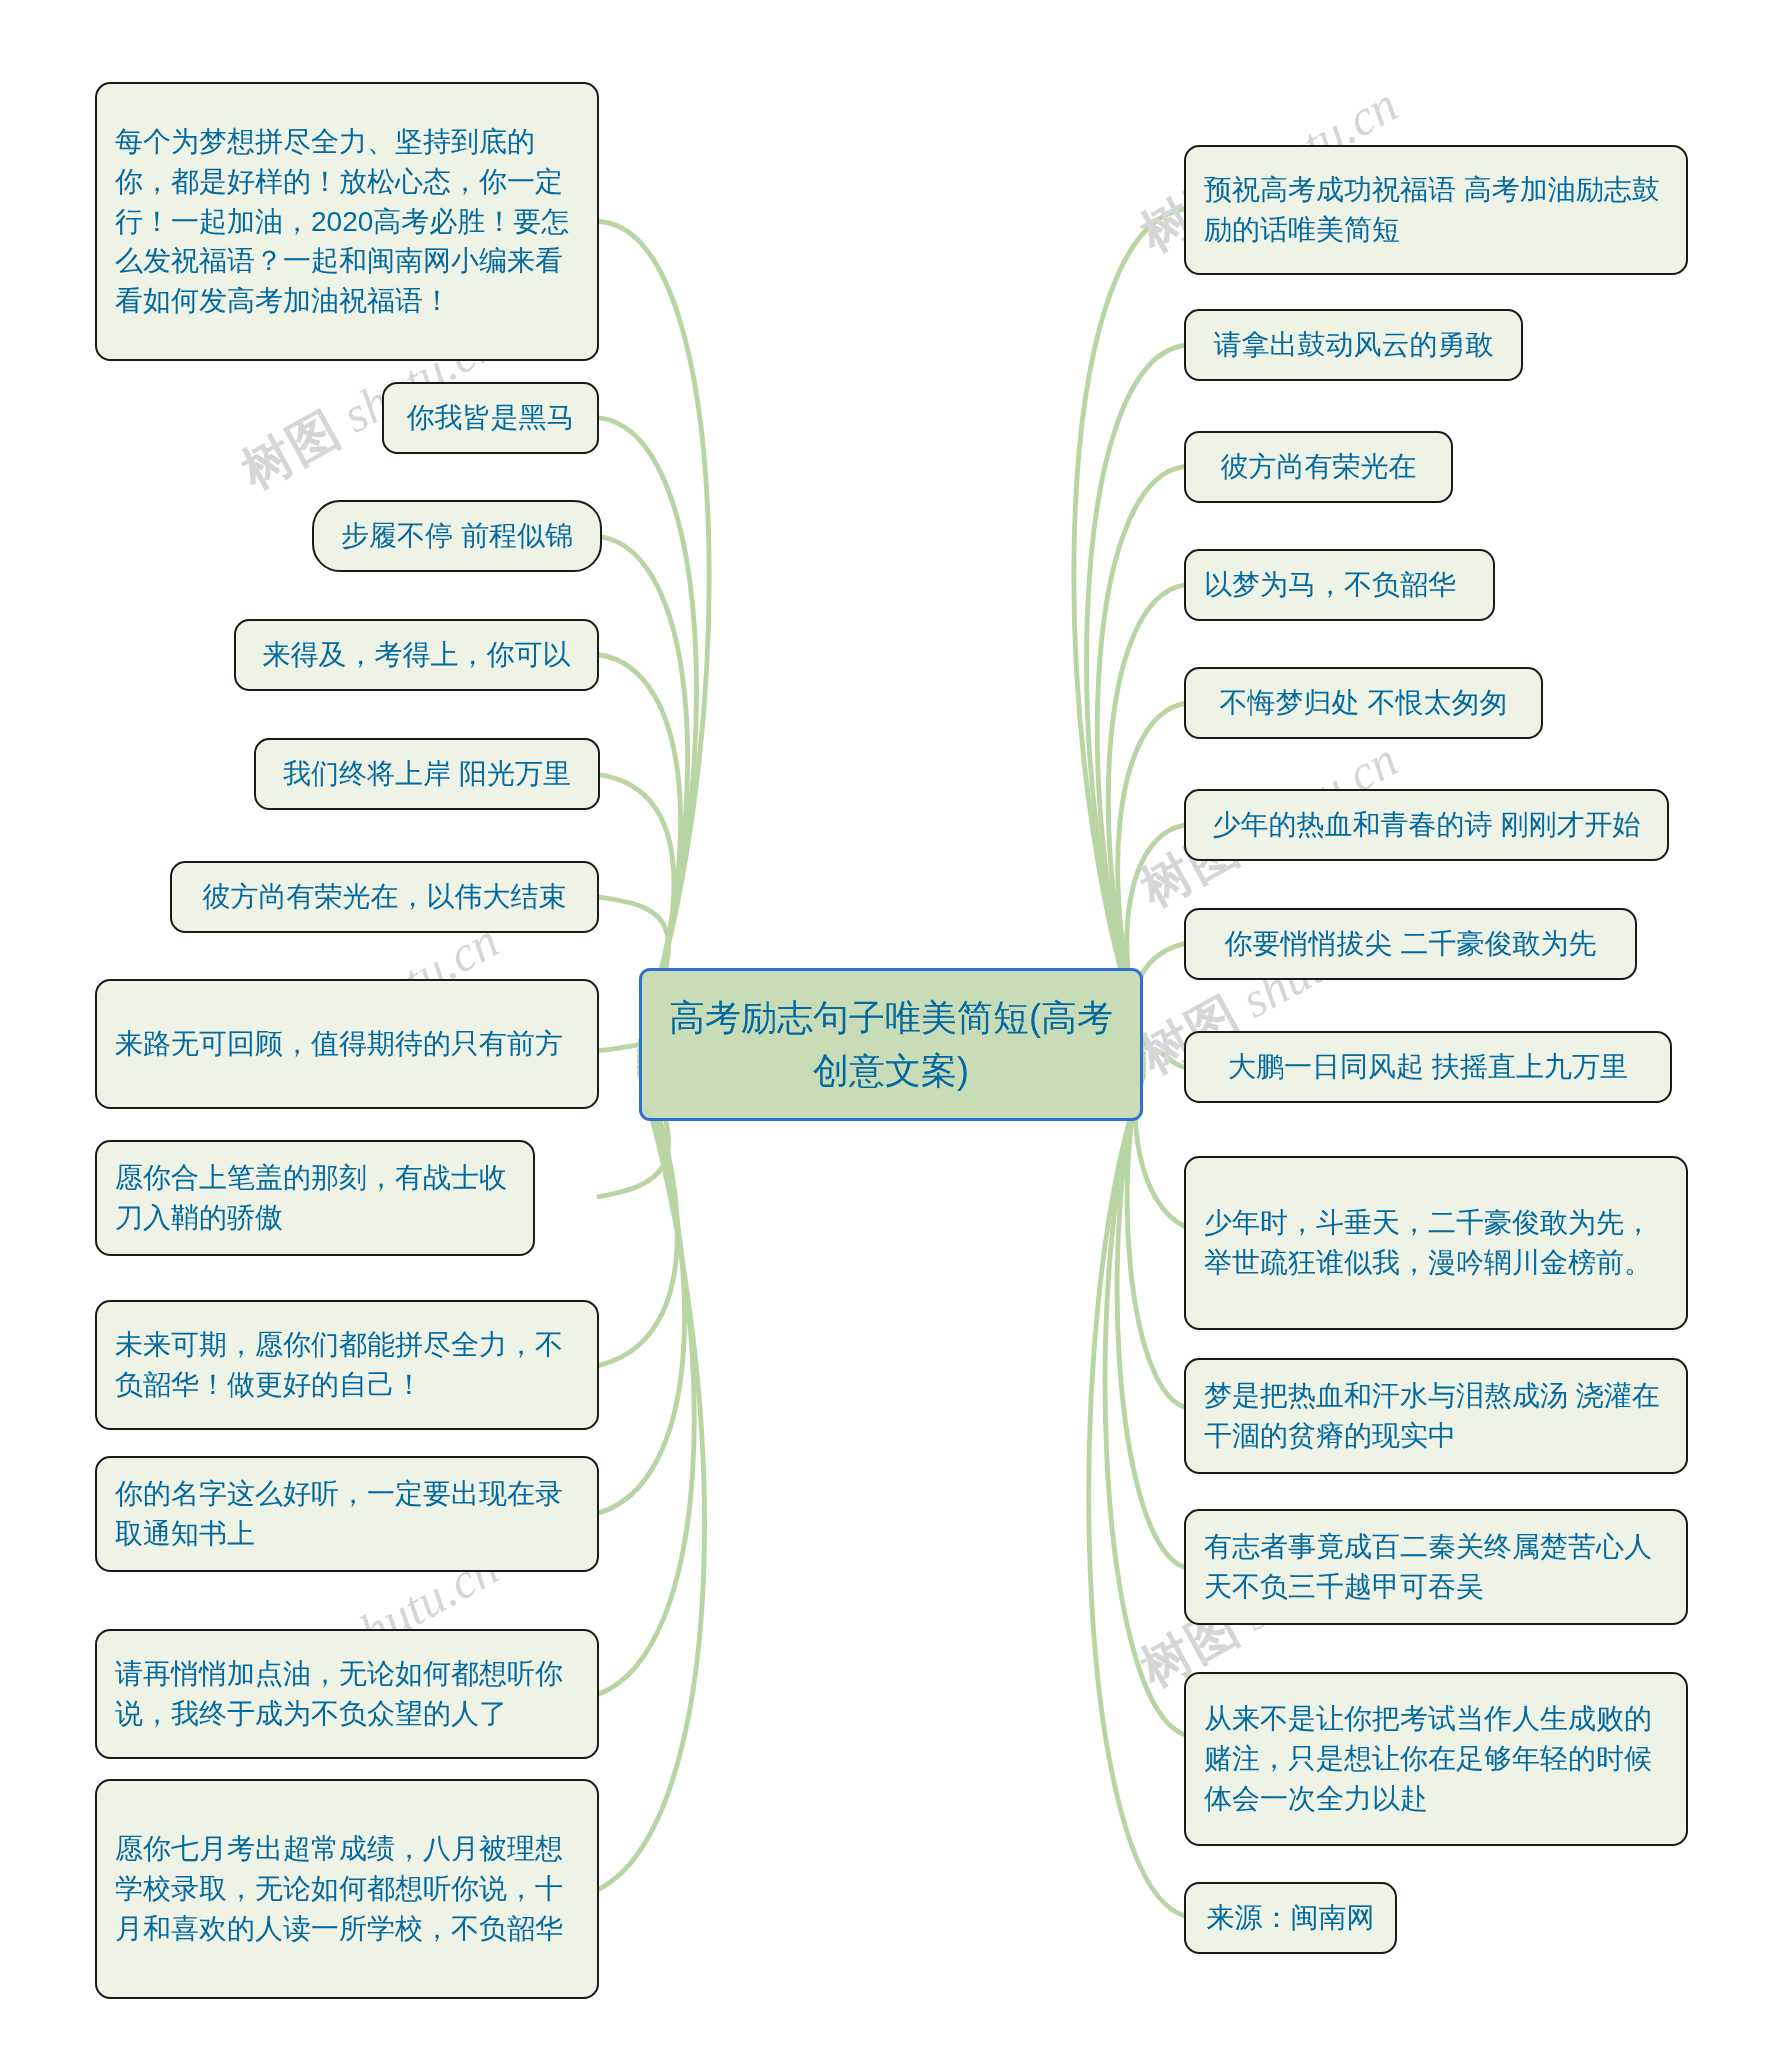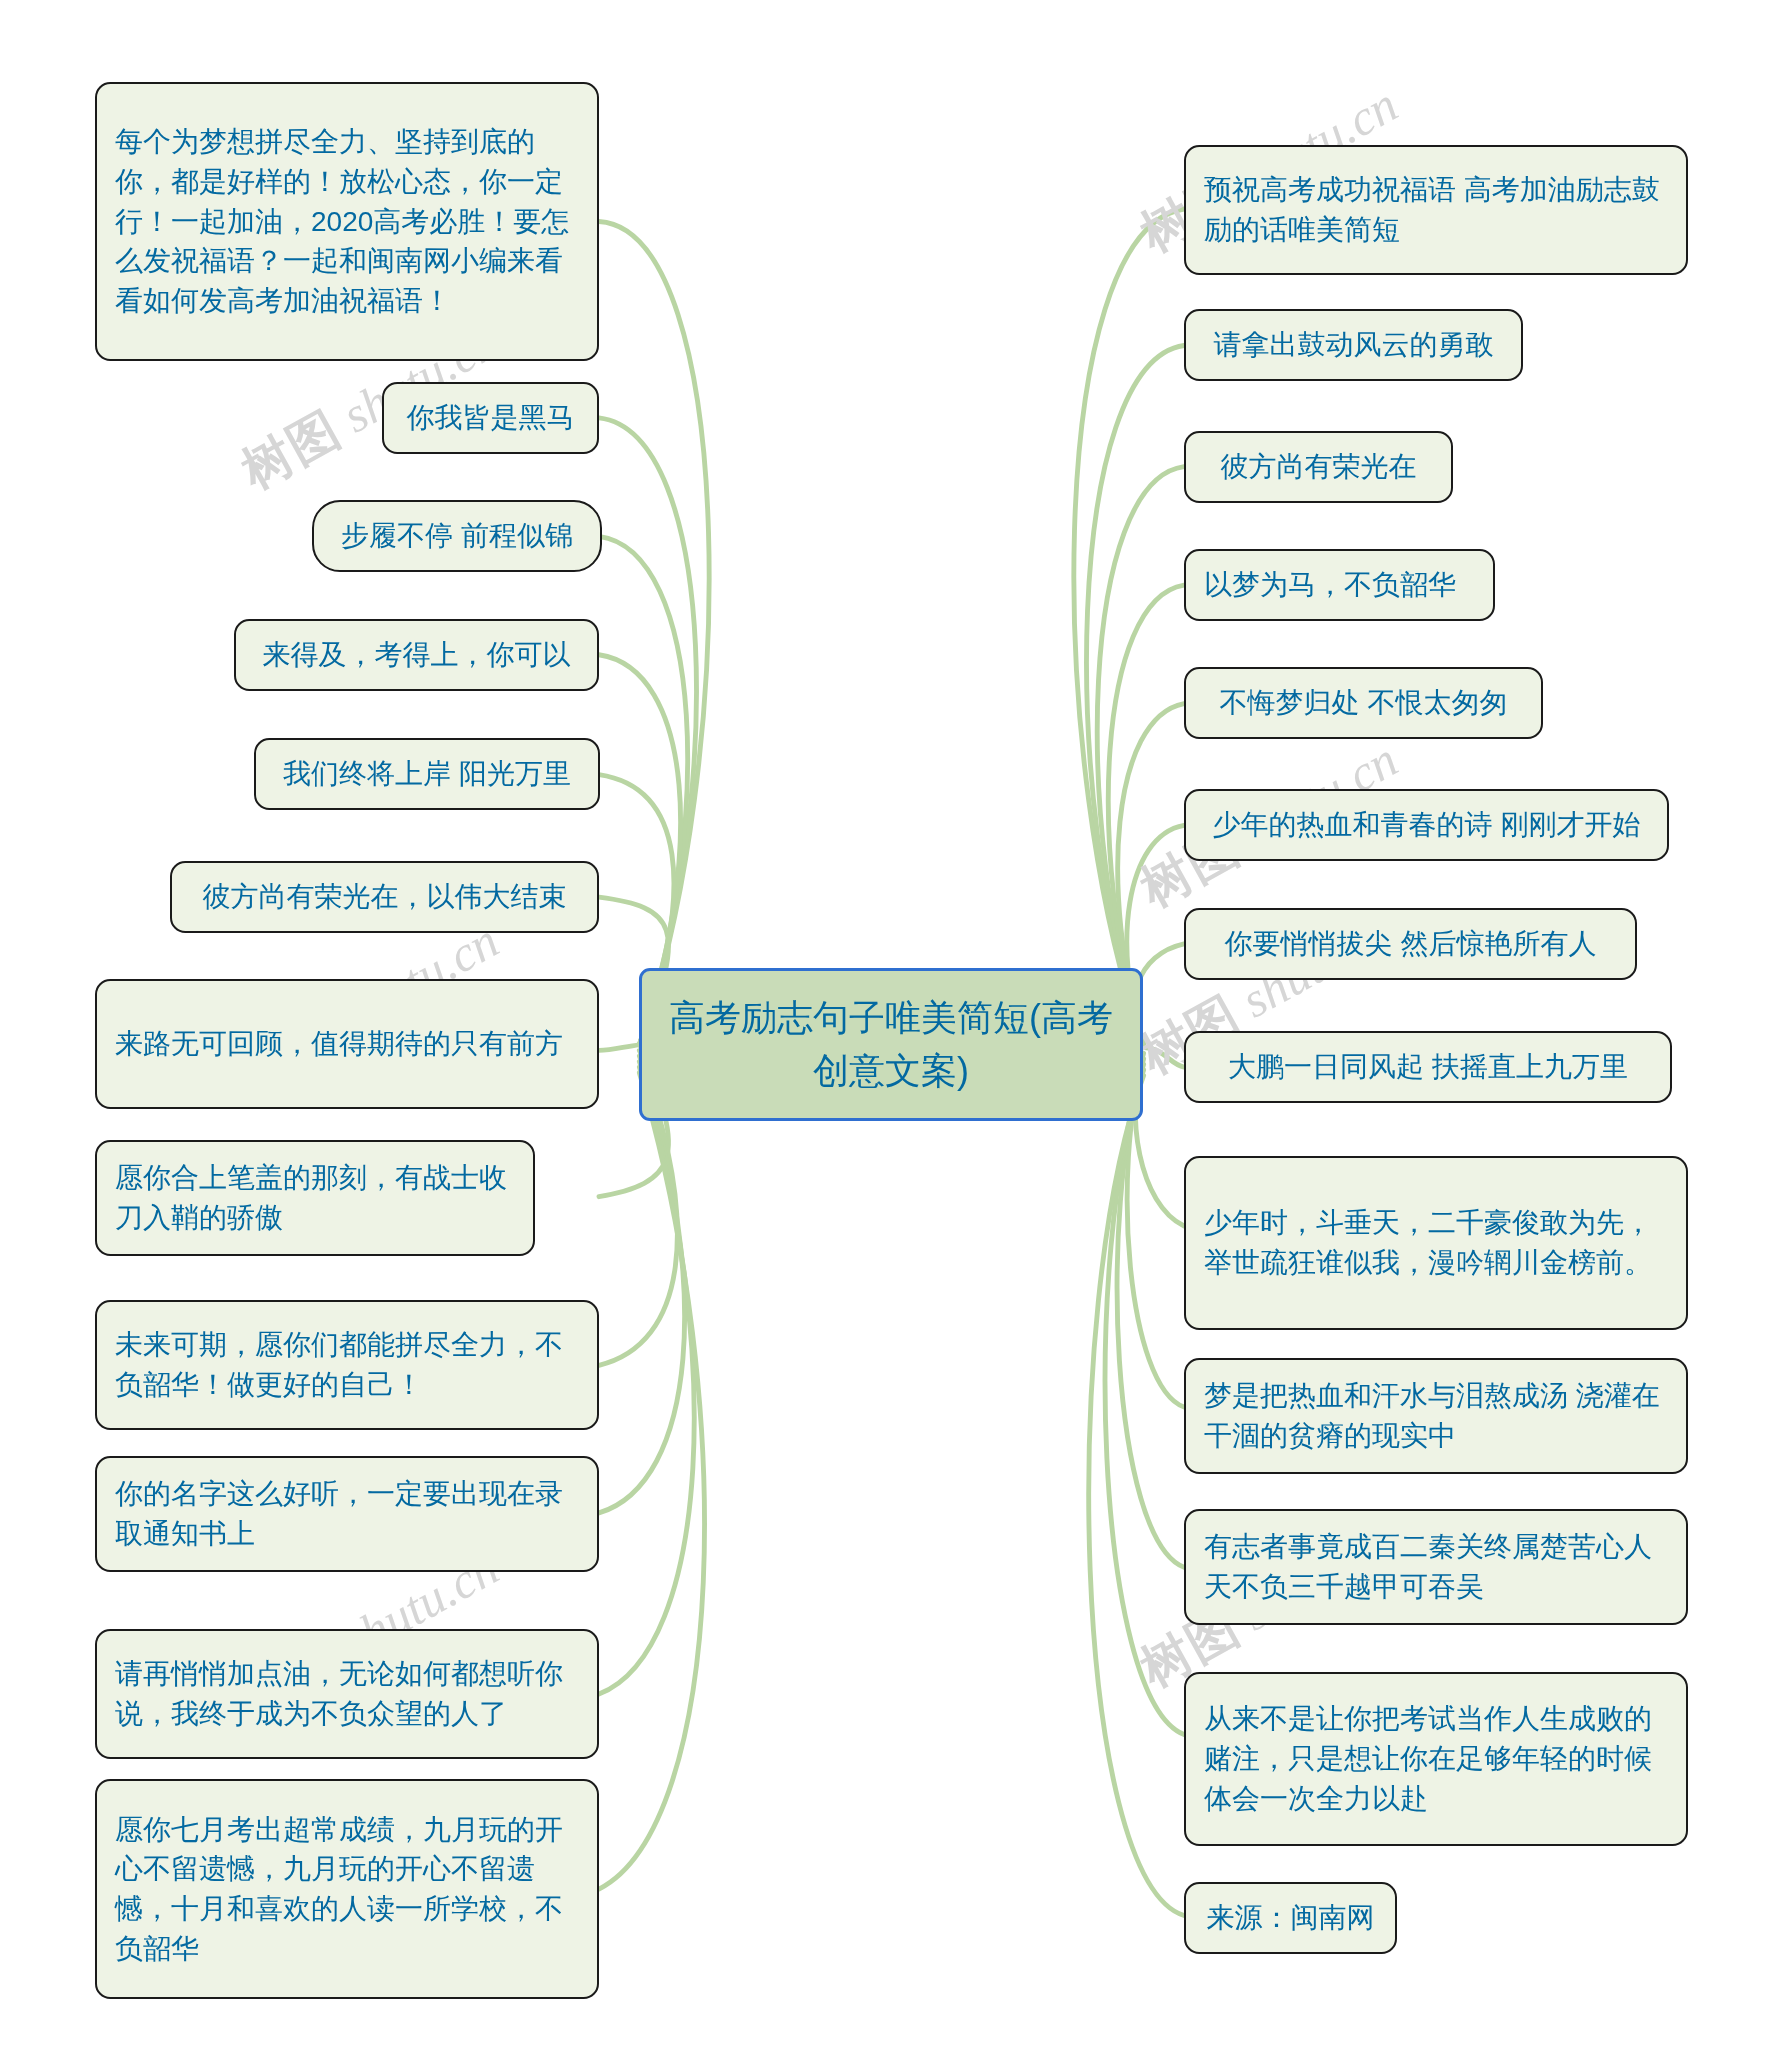--- a/index.html
+++ b/index.html
@@ -175,21 +175,21 @@
 
   <div class="node" style="left:95px; top:1456px; width:504px; height:116px;">
     <span>你的名字这么好听，一定要出现在录取通知书上</span>
   </div>
 
   <div class="node" style="left:95px; top:1629px; width:504px; height:130px;">
     <span>请再悄悄加点油，无论如何都想听你说，我终于成为不负众望的人了</span>
   </div>
 
   <div class="node" style="left:95px; top:1779px; width:504px; height:220px;">
-    <span>愿你七月考出超常成绩，九月玩的开心不留遗憾，九月玩的开心不留遗憾，十月和喜欢的人读一所学校，不负韶华</span>
+    <span>愿你七月考出超常成绩，八月被理想学校录取，无论如何都想听你说，十月和喜欢的人读一所学校，不负韶华</span>
   </div>
 
   <div class="node" style="left:1184px; top:145px; width:504px; height:130px;">
     <span>预祝高考成功祝福语 高考加油励志鼓励的话唯美简短</span>
   </div>
 
   <div class="node" style="left:1184px; top:309px; width:339px; height:72px; justify-content:center;">
     <span style="text-align:center;">请拿出鼓动风云的勇敢</span>
   </div>
 
@@ -203,21 +203,21 @@
 
   <div class="node" style="left:1184px; top:667px; width:359px; height:72px; justify-content:center;">
     <span style="text-align:center;">不悔梦归处 不恨太匆匆</span>
   </div>
 
   <div class="node" style="left:1184px; top:789px; width:485px; height:72px; justify-content:center;">
     <span style="text-align:center;">少年的热血和青春的诗 刚刚才开始</span>
   </div>
 
   <div class="node" style="left:1184px; top:908px; width:453px; height:72px; justify-content:center;">
-    <span style="text-align:center;">你要悄悄拔尖 然后惊艳所有人</span>
+    <span style="text-align:center;">你要悄悄拔尖 二千豪俊敢为先</span>
   </div>
 
   <div class="node" style="left:1184px; top:1031px; width:488px; height:72px; justify-content:flex-start;">
     <span style="text-align:center;">大鹏一日同风起 扶摇直上九万里</span>
   </div>
 
   <div class="node" style="left:1184px; top:1156px; width:504px; height:174px;">
     <span>少年时，斗垂天，二千豪俊敢为先，举世疏狂谁似我，漫吟辋川金榜前。</span>
   </div>
 

